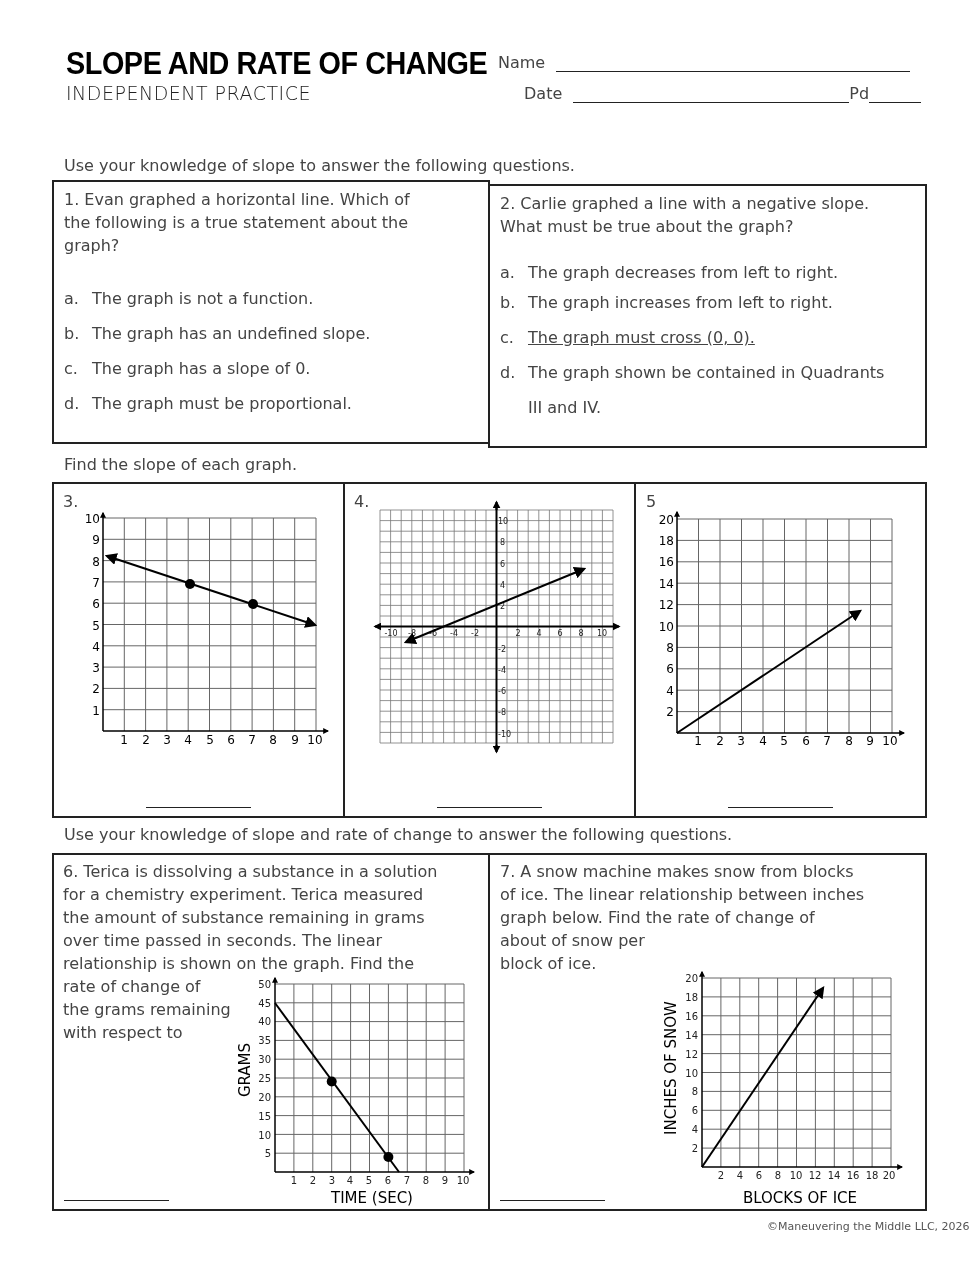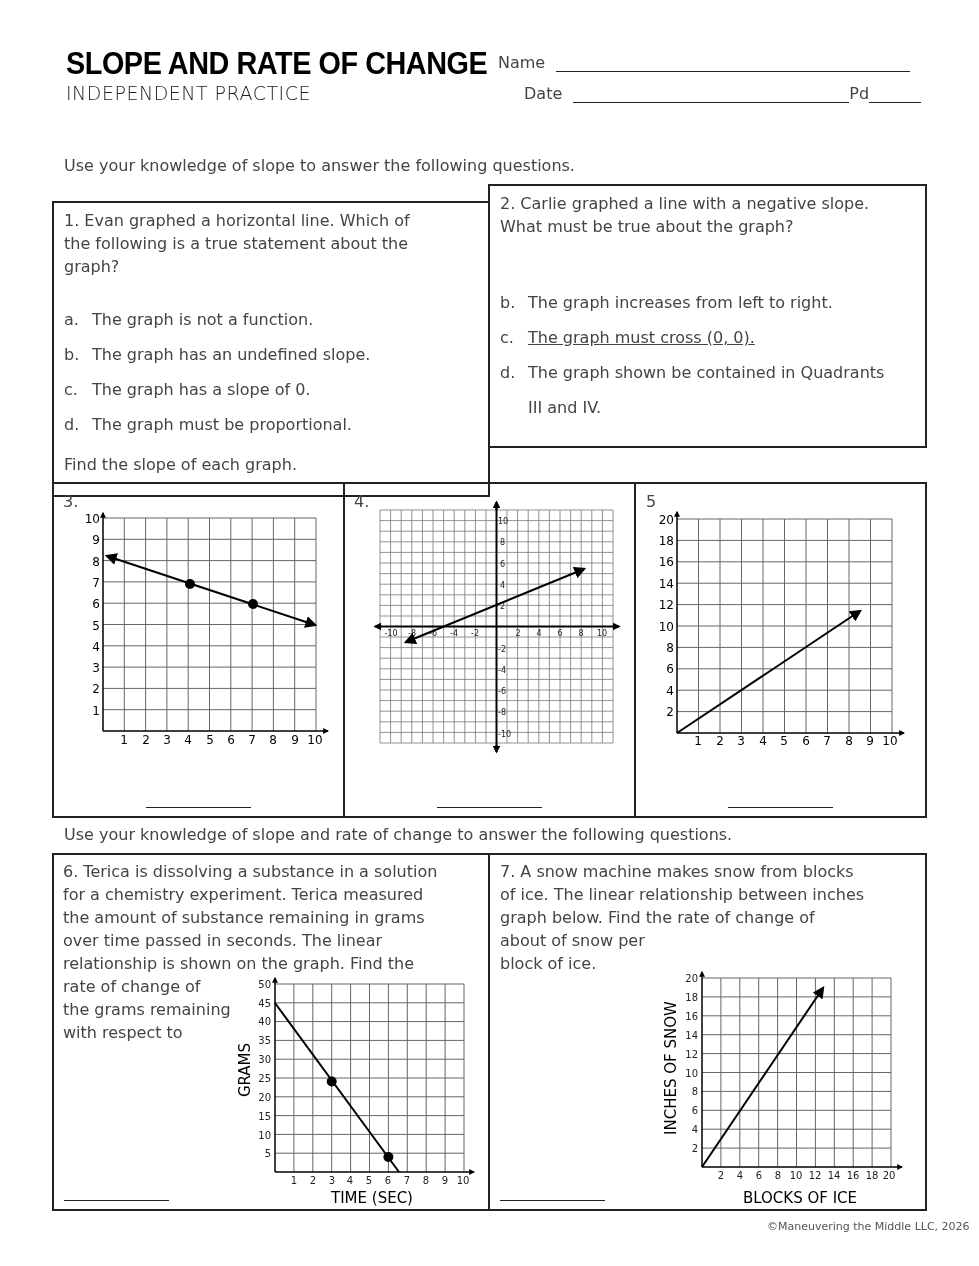--- a/index.html
+++ b/index.html
@@ -31,37 +31,38 @@
   <span>Name</span>
   <span class="uline" style="width:354px; margin-left:6px;"></span>
 </div>
 <div class="abs field" style="left:505px; top:84px;margin-left:19px;">
   <span>Date</span>
   <span class="uline" style="width:276px; margin-left:6px;"></span><span>Pd</span><span class="uline" style="width:52px;"></span>
 </div>
 
 <div class="abs instr" style="left:64px; top:156px;">Use your knowledge of slope to answer the following questions.</div>
 
-<div class="abs box" style="left:52px; top:201px; width:438px; height:296px;">
+<div class="abs box" style="left:52px; top:180px; width:438px; height:264px;">
   <div class="abs q" style="left:10px; top:6px; width:420px;">
     <div>1.  Evan graphed a horizontal line.  Which of</div>
     <div>the following is a true statement about the</div>
     <div>graph?</div>
   </div>
   <div class="abs opt" style="left:10px; top:107px;"><span class="l">a.</span><span>The graph is not a function.</span></div>
   <div class="abs opt" style="left:10px; top:142px;"><span class="l">b.</span><span>The graph has an undefined slope.</span></div>
   <div class="abs opt" style="left:10px; top:177px;"><span class="l">c.</span><span>The graph has a slope of 0.</span></div>
   <div class="abs opt" style="left:10px; top:212px;"><span class="l">d.</span><span>The graph must be proportional.</span></div>
 </div>
 
 <div class="abs box" style="left:488px; top:184px; width:439px; height:264px;">
   <div class="abs q" style="left:10px; top:6px; width:420px;">
     <div>2. Carlie graphed a line with a negative slope.</div>
     <div>What must be true about the graph?</div>
   </div>
+  <div class="abs opt" style="left:10px; top:77px;"><span class="l">a.</span><span>The graph decreases from left to right.</span></div>
   <div class="abs opt" style="left:10px; top:107px;"><span class="l">b.</span><span>The graph increases from left to right.</span></div>
   <div class="abs opt" style="left:10px; top:142px;text-decoration:underline;"><span class="l">c.</span><span>The graph must cross (0, 0).</span></div>
   <div class="abs opt" style="left:10px; top:177px;"><span class="l">d.</span><span>The graph shown be contained in Quadrants</span></div>
   <div class="abs opt" style="left:38px; top:212px;">III and IV.</div>
 </div>
 
 <div class="abs instr" style="left:64px; top:455px;">Find the slope of each graph.</div>
 
 <div class="abs box" style="left:52px; top:482px; width:293px; height:336px;"></div>
 <div class="abs box" style="left:343px; top:482px; width:293px; height:336px;"></div>

